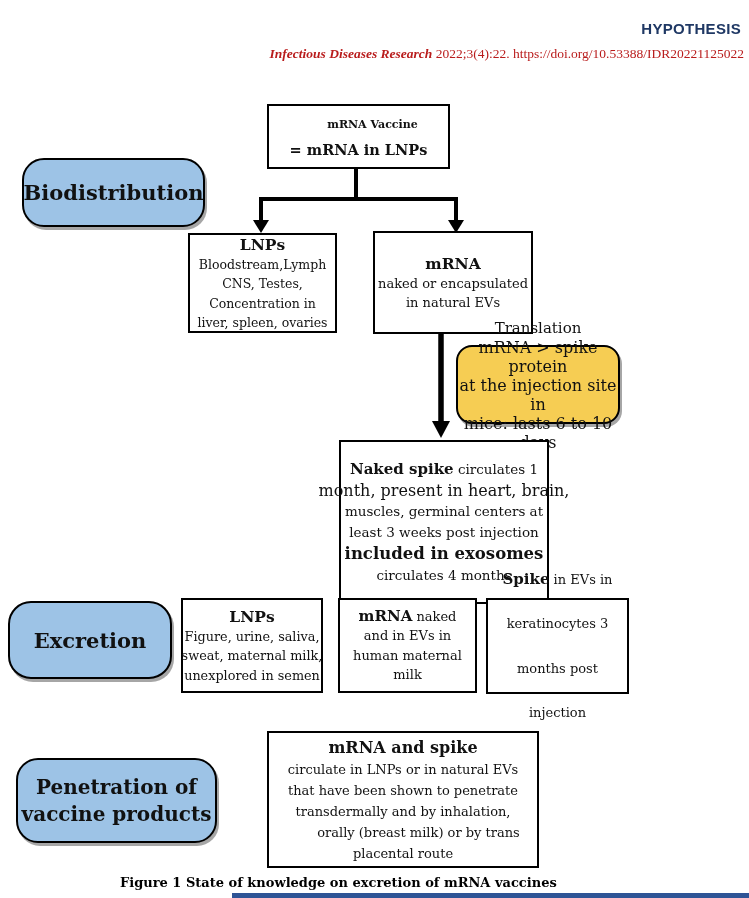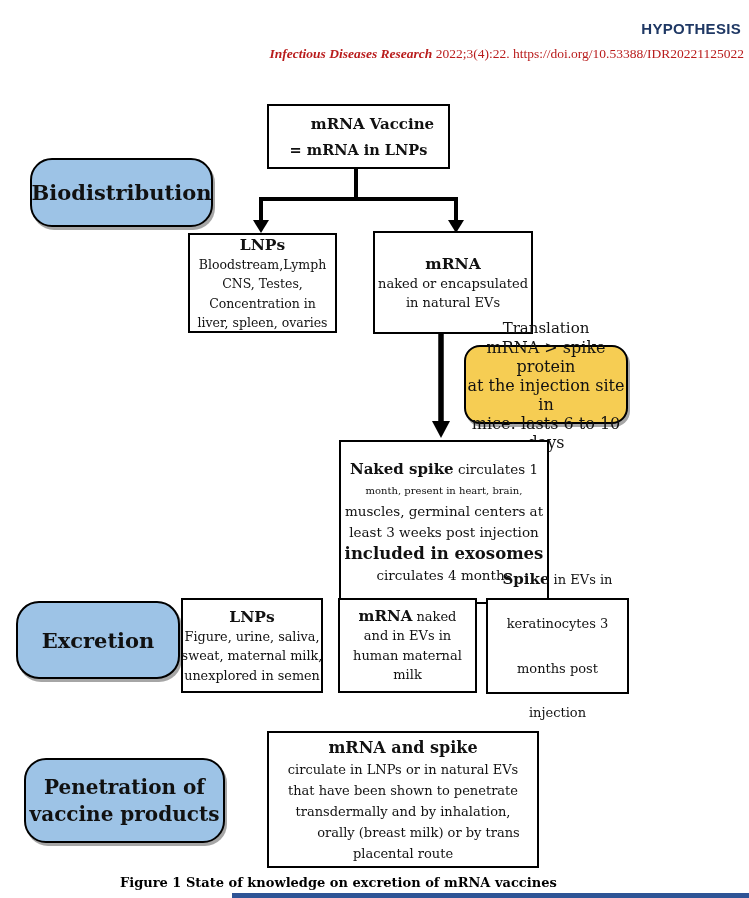--- a/index.html
+++ b/index.html
@@ -30,21 +30,21 @@
     border:2.5px solid #000;text-align:center;
     display:flex;flex-direction:column;justify-content:center;align-items:center;
     padding:3px 4px;
   }
   .box .title{font-weight:bold;font-size:15.5px;line-height:21px;white-space:nowrap;}
   .box .bline{font-size:13px;line-height:19.5px;white-space:nowrap;}
   .rounded{
     position:absolute;box-sizing:border-box;border:2.75px solid #000;border-radius:22px;
     background:var(--accent-blue);display:flex;flex-direction:column;
     justify-content:center;align-items:center;text-align:center;
-    font-weight:bold;box-shadow:2px 3px 0 rgba(0,0,0,.35);margin-left:8px;
+    font-weight:bold;box-shadow:2px 3px 0 rgba(0,0,0,.35);
   }
   .lead{font-weight:bold;font-size:15px;}
   .svg-layer{position:absolute;left:0;top:0;pointer-events:none;}
   .caption{
     position:absolute;left:120px;top:875px;font-weight:bold;font-size:13px;
     white-space:nowrap;color:#000;
   }
   .footer-bar{position:absolute;left:232px;top:893px;width:517px;height:5px;background:var(--footer-bar);}
 </style>
 </head>
@@ -64,21 +64,21 @@
       <path d="M261,197 L261,221" stroke-width="4" fill="none"></path>
       <polygon points="253,220 269,220 261,233" stroke="none"></polygon>
       <path d="M456,197 L456,221" stroke-width="4" fill="none"></path>
       <polygon points="448,220 464,220 456,233" stroke="none"></polygon>
       <path d="M441,334 L441,423" stroke-width="5.5" fill="none"></path>
       <polygon points="432,421 450,421 441,438" stroke="none"></polygon>
     </g>
   </svg>
 
   <div class="box" style="left:267px;top:104px;width:183px;height:65px;">
-    <div class="title" style="font-size:15px;line-height:25px;margin-left:28px;">mRNA Vaccine</div>
+    <div class="title" style="font-size:11px;line-height:25px;margin-left:28px;">mRNA Vaccine</div>
     <div class="title" style="font-size:14.5px;line-height:25px;">= mRNA in LNPs</div>
   </div>
 
   <div class="rounded" style="left:22px;top:158px;width:183px;height:69px;font-size:21px;">
     <div>Biodistribution</div>
   </div>
 
   <div class="box" style="left:188px;top:233px;width:149px;height:100px;">
     <div class="title">LNPs</div>
     <div class="bline" style="font-size:12.5px;">Bloodstream,Lymph</div>
@@ -97,21 +97,21 @@
     <div class="title" style="font-size:15px;line-height:20px;">Translation</div>
     <div class="bline" style="line-height:19px;">mRNA &gt; spike protein</div>
     <div class="bline" style="line-height:19px;">at the injection site in</div>
     <div class="bline" style="line-height:19px;">mice: lasts 6 to 10 days</div>
   </div>
 
   <div class="box" style="left:339px;top:440px;width:210px;height:164px;">
     <div class="bline" style="font-size:13.5px;line-height:21px;">
       <span class="lead">Naked spike</span><span> circulates 1</span>
     </div>
-    <div class="bline" style="font-size:10px;line-height:21px;">month, present in heart, brain,</div>
+    <div class="bline" style="font-size:16px;line-height:21px;">month, present in heart, brain,</div>
     <div class="bline" style="font-size:13.5px;line-height:21px;text-align:right;">muscles, germinal centers at</div>
     <div class="bline" style="font-size:13.5px;line-height:21px;">least 3 weeks post injection</div>
     <div class="title" style="font-size:16.5px;line-height:22px;">included in exosomes</div>
     <div class="bline" style="font-size:13.5px;line-height:20px;">circulates 4 months</div>
   </div>
 
   <div class="rounded" style="left:8px;top:601px;width:164px;height:78px;font-size:21px;border-radius:23px;">
     <div>Excretion</div>
   </div>
 

